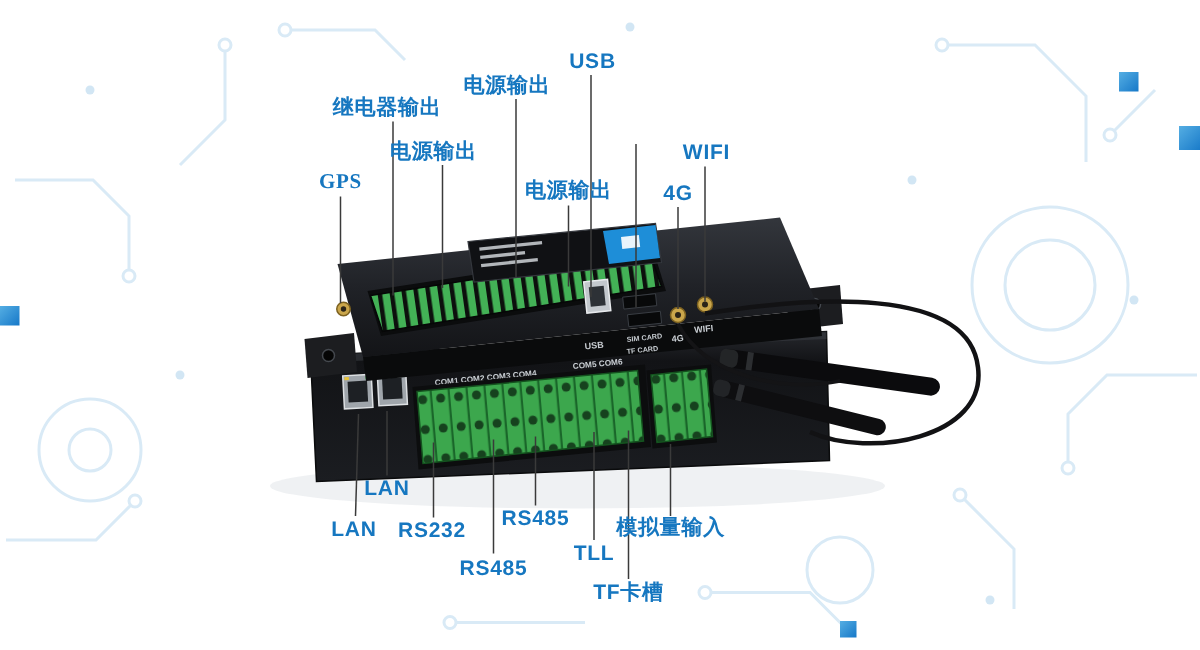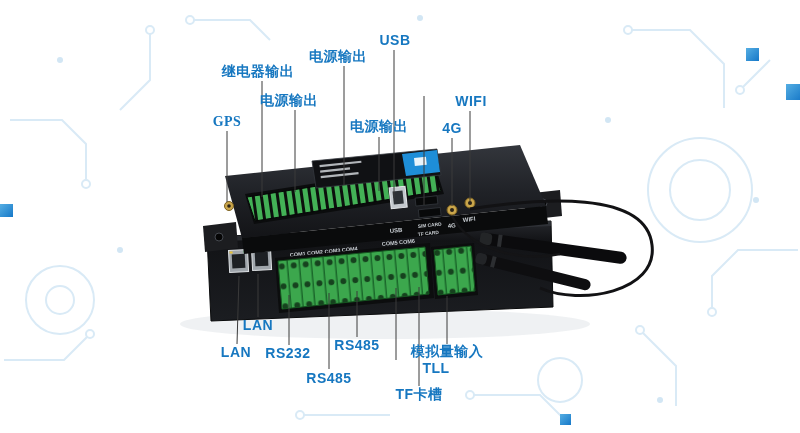--- a/index.html
+++ b/index.html
@@ -228,18 +228,18 @@
       <div class="callout" style="left: 338px; top: 57px;">电源输出</div>
       <div class="callout" style="left: 395px; top: 40px;">USB</div>
       <div class="callout" style="left: 379px; top: 127px;">电源输出</div>
       <div class="callout" style="left: 452px; top: 128px;">4G</div>
       <div class="callout" style="left: 471px; top: 101px;">WIFI</div>
       <div class="callout" style="left: 258px; top: 325px;">LAN</div>
       <div class="callout" style="left: 236px; top: 352px;">LAN</div>
       <div class="callout" style="left: 288px; top: 353px;">RS232</div>
       <div class="callout" style="left: 357px; top: 345px;">RS485</div>
       <div class="callout" style="left: 329px; top: 378px;">RS485</div>
-      <div class="callout" style="left: 396px; top: 368px; margin-left: 40px;">TLL</div>
+      <div class="callout" style="left: 396px; top: 368px;">TLL</div>
       <div class="callout" style="left: 447px; top: 352px;">模拟量输入</div>
       <div class="callout" style="left: 419px; top: 395px;">TF卡槽</div>
     </div>
 
 </div>
 
 </body></html>

